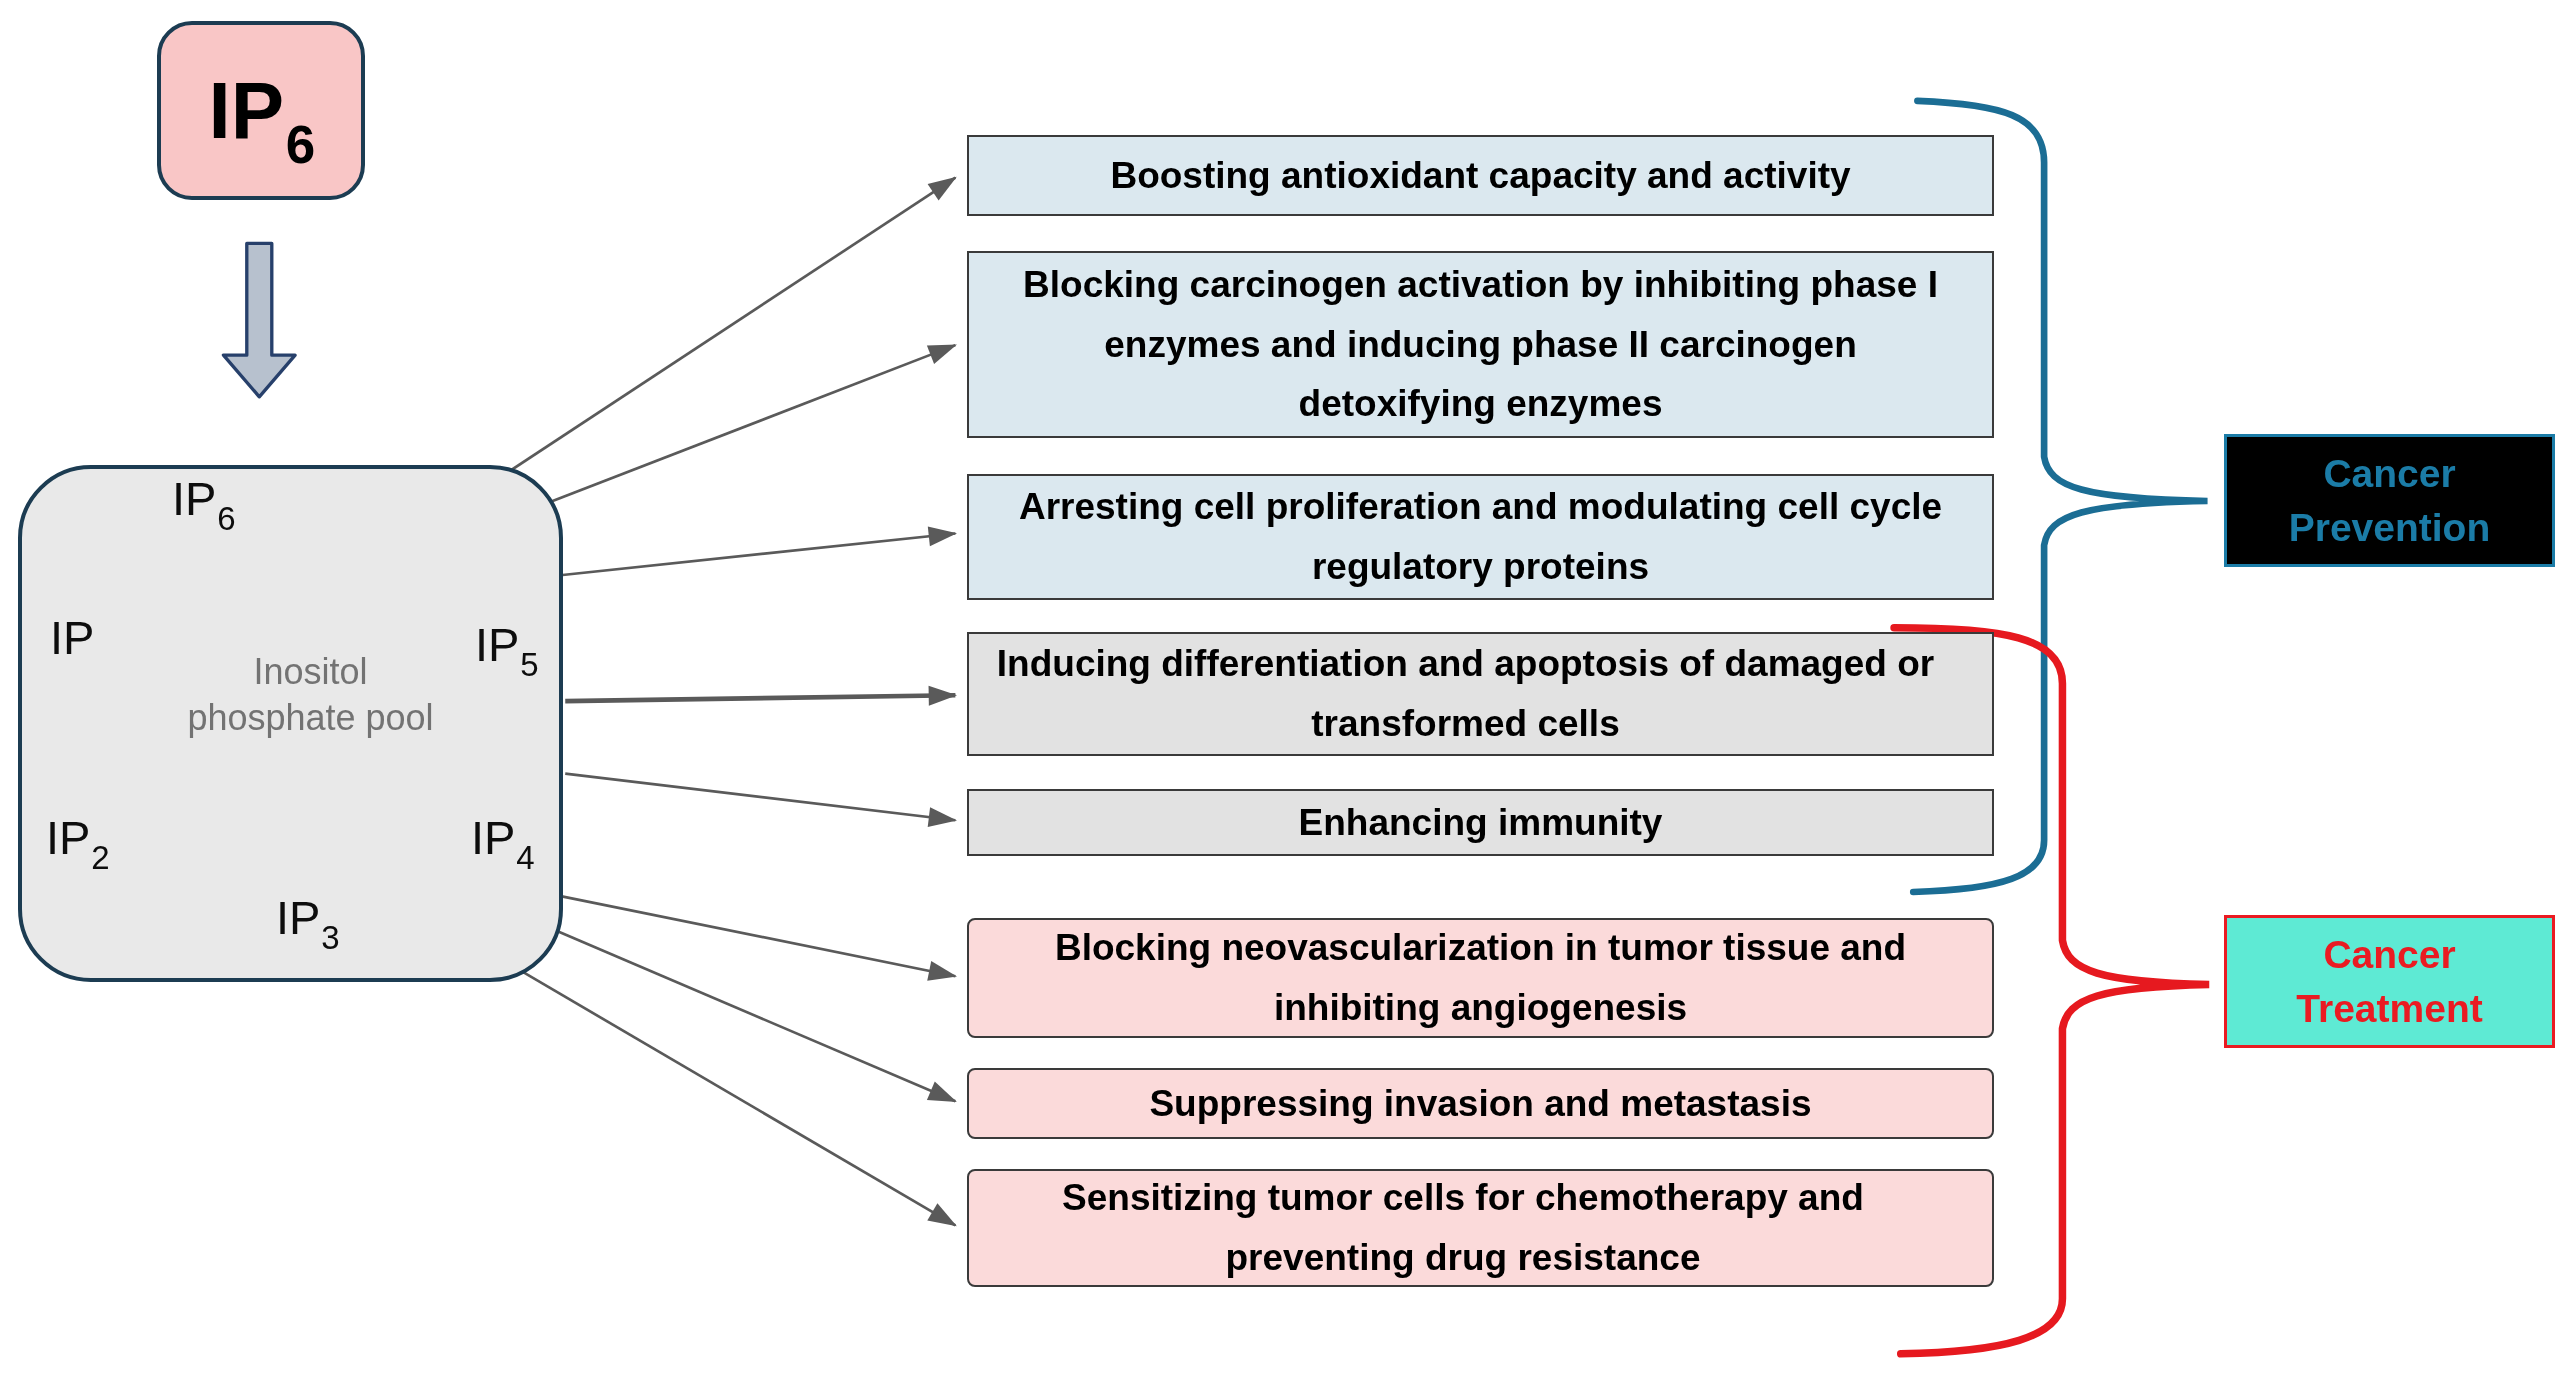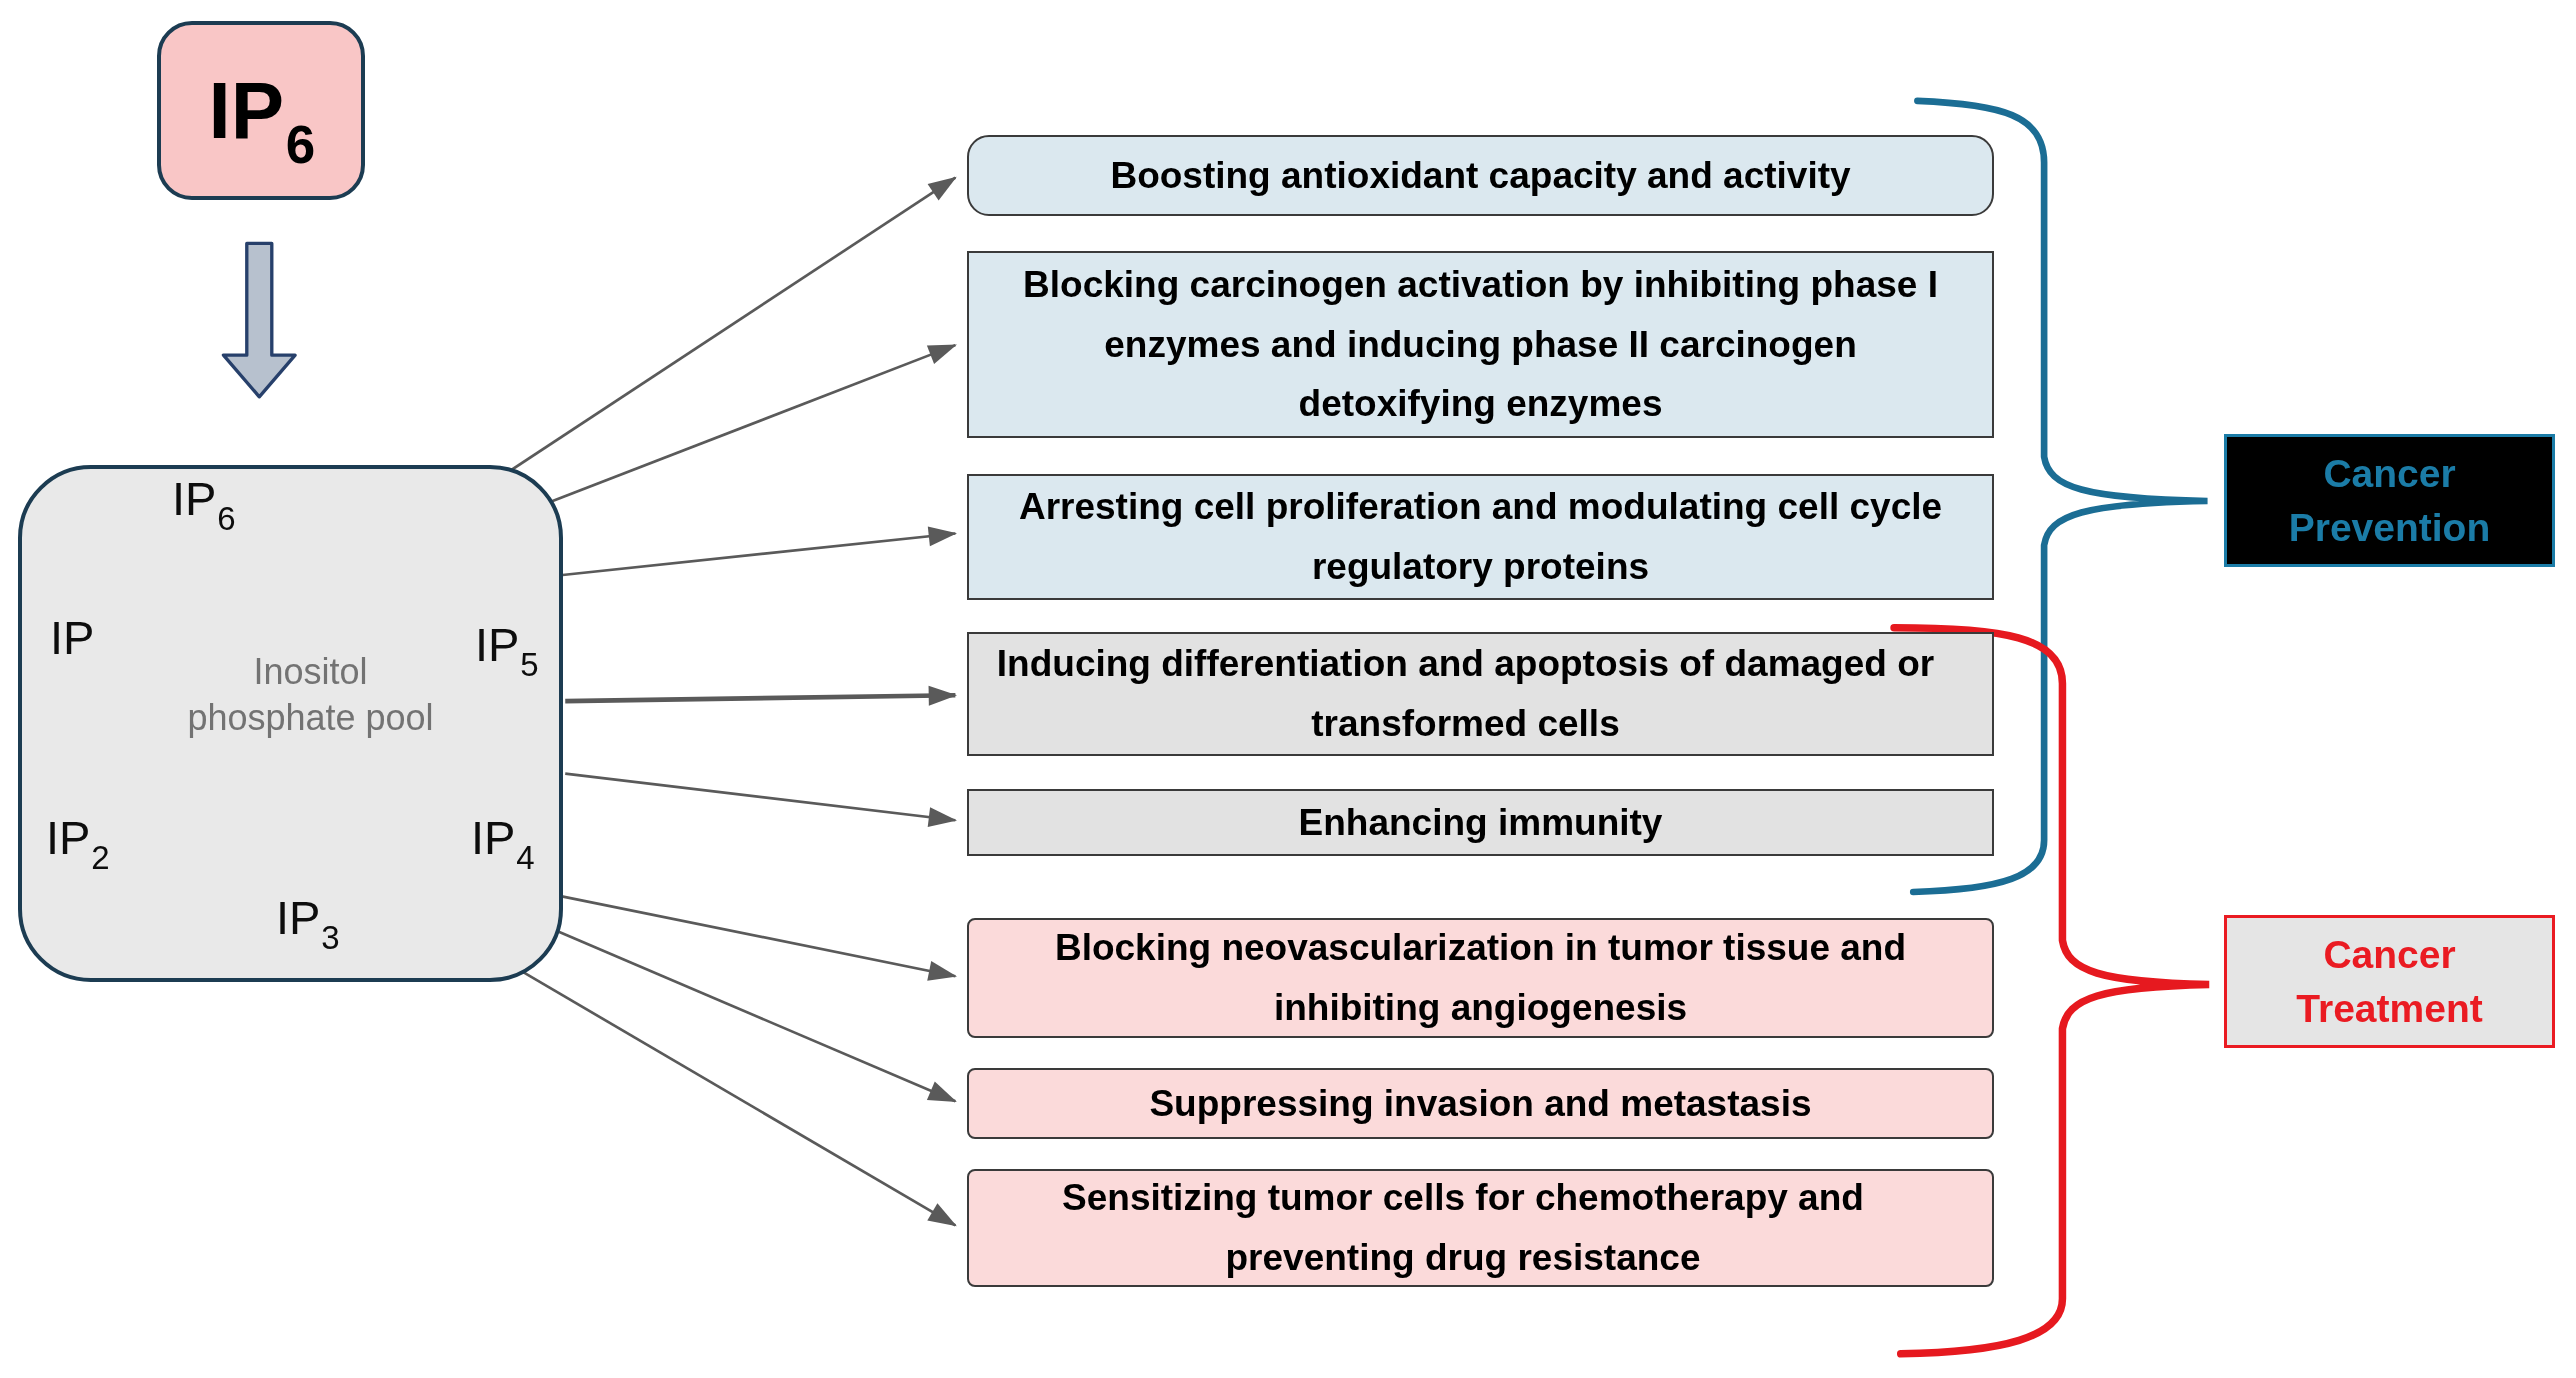--- a/index.html
+++ b/index.html
@@ -35,40 +35,40 @@
   
   .effect-box{
     position:absolute;left:967px;width:1027px;box-sizing:border-box;
     border:2.5px solid #3a3a3a;display:flex;align-items:center;justify-content:center;
     text-align:center;font-weight:bold;color:#000;font-size:37px;line-height:1.62;
     padding:0 46px;
   }
   .tone-blue{background:#dbe8ef;}
   .tone-gray{background:#e2e2e2;}
   .tone-pink{background:#fbdada;border-radius:8px;}
-  .eb1{top:135px;height:81px;border-radius:22px;}
+  .eb1{top:135px;height:81px;}
   .eb2{top:251px;height:187px;}
   .eb3{top:474px;height:126px;}
   .eb4{top:632px;height:124px;padding-left:16px;}
   .eb5{top:789px;height:67px;}
   .eb6{top:918px;height:120px;}
   .eb7{top:1068px;height:71px;}
   .eb8{top:1169px;height:118px;padding-left:11px;}
 
   
   .category-box{
     position:absolute;left:2224px;width:331px;height:133px;box-sizing:border-box;
     display:flex;align-items:center;justify-content:center;text-align:center;
     font-weight:bold;font-size:39px;line-height:1.38;padding:0 33px;
   }
   .category-prevention{
     top:434px;background:#000000;border:3.3px solid #1b7ca7;color:#1b7ca7;
   }
   .category-treatment{
-    top:915px;background:#e5e5e5;border:3.3px solid #ea1b22;color:#ea1b22;
+    top:915px;background:#5eead4;border:3.3px solid #ea1b22;color:#ea1b22;
   }
 </style>
 </head>
 <body>
 
 <div id="canvas">
 
   <svg id="overlay" width="2576" height="1378" viewBox="0 0 3090 1653" xmlns="http://www.w3.org/2000/svg">
     <defs>
       <marker id="ah-gray" markerUnits="userSpaceOnUse" markerWidth="40" markerHeight="30" refX="34" refY="14" orient="auto">

